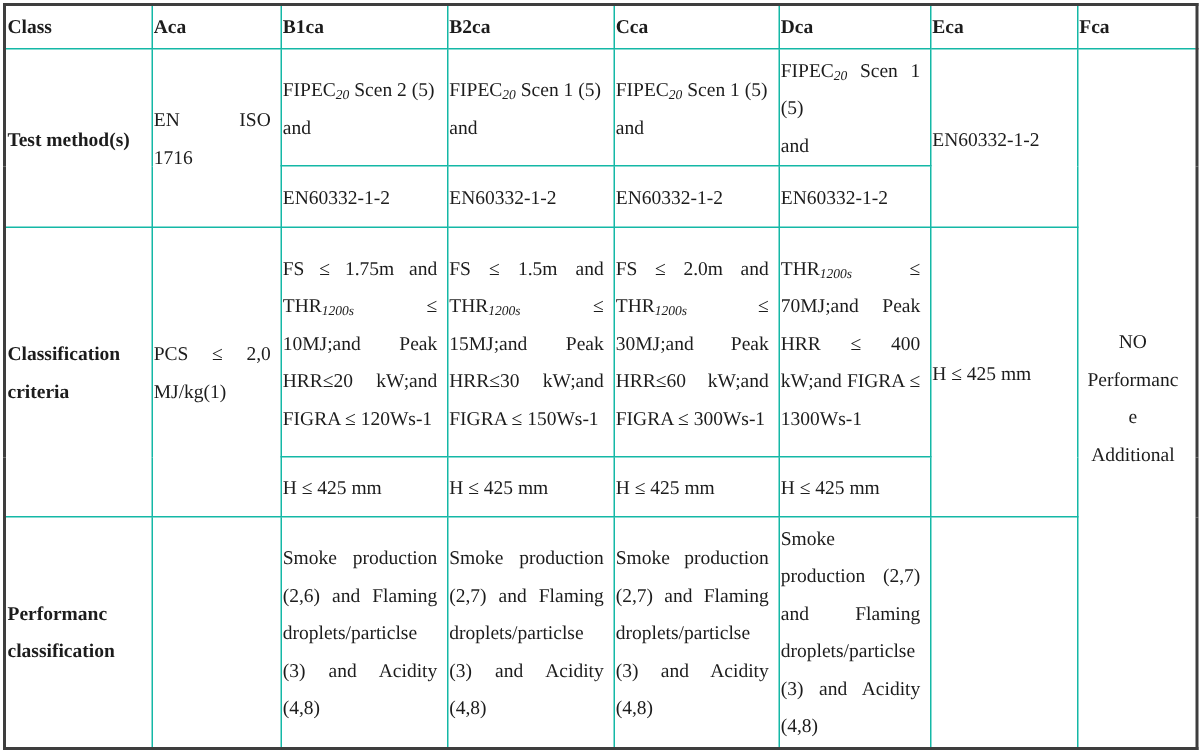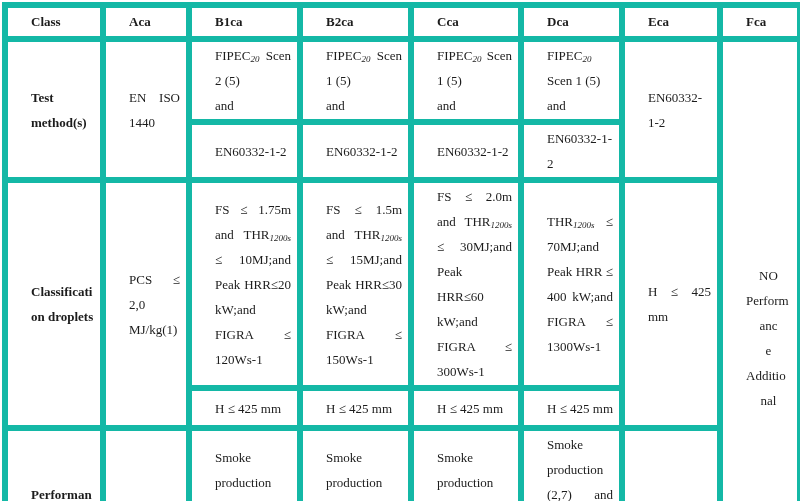--- a/index.html
+++ b/index.html
@@ -6,23 +6,23 @@
   body { width:800px; height:501px; overflow:hidden; }
   .sheet { position:relative; width:800px; height:501px; background:#ffffff; }
   table.grid {
     position:absolute; left:2px; top:2px;
     width:795px; border-collapse:collapse; table-layout:fixed;
     border:2px solid #3e3e3e;
     font-family:"Liberation Serif","DejaVu Serif",serif;
     font-size:13px; color:#1c1c1c;
   }
   table.grid td {
-    border:6px solid #14b8a6;
+    border:1px solid #14b8a6;
     vertical-align:middle;
-    padding:1px 6px 1px 23px;
+    padding:1px 6px 1px 1px;
     text-align:justify;
     line-height:25px;
     overflow:hidden;
     word-wrap:break-word;
   }
   tr.hdr td { height:26px; line-height:20px; text-align:left; font-weight:bold; }
   .b { font-weight:bold; }
   .jl { text-align:justify; text-align-last:justify; }
   .fca-cell { text-align:center; text-align-last:center; padding-bottom:108px; line-height:27px;font-family:Liberation Serif, serif; }
   sub { font-size:9px; line-height:0; vertical-align:-2px;font-style:italic; }
@@ -51,21 +51,21 @@
         <td>Cca</td>
         <td>Dca</td>
         <td>Eca</td>
         <td>Fca</td>
       </tr>
 
       <tr style="height:76px">
         <td rowspan="2" class="b">Test method(s)</td>
         <td rowspan="2">
           <div class="jl">EN ISO</div>
-          <div>1440</div>
+          <div>1716</div>
         </td>
         <td>
           <div>FIPEC<sub>20</sub> Scen 2 (5)</div>
           <div>and</div>
         </td>
         <td>
           <div>FIPEC<sub>20</sub> Scen 1 (5)</div>
           <div>and</div>
         </td>
         <td>
@@ -86,21 +86,21 @@
       </tr>
 
       <tr style="height:41px">
         <td>EN60332-1-2</td>
         <td>EN60332-1-2</td>
         <td>EN60332-1-2</td>
         <td>EN60332-1-2</td>
       </tr>
 
       <tr style="height:153px">
-        <td rowspan="2" class="b">Classification droplets</td>
+        <td rowspan="2" class="b">Classification criteria</td>
         <td rowspan="2">PCS ≤ 2,0 MJ/kg(1)</td>
         <td>FS ≤ 1.75m and THR<sub>1200s</sub> ≤ 10MJ;and Peak HRR≤20 kW;and FIGRA ≤ 120Ws-1</td>
         <td>FS ≤ 1.5m and THR<sub>1200s</sub> ≤ 15MJ;and Peak HRR≤30 kW;and FIGRA ≤ 150Ws-1</td>
         <td>FS ≤ 2.0m and THR<sub>1200s</sub> ≤ 30MJ;and Peak HRR≤60 kW;and FIGRA ≤ 300Ws-1</td>
         <td>THR<sub>1200s</sub> ≤ 70MJ;and Peak HRR ≤ 400 kW;and FIGRA ≤ 1300Ws-1</td>
         <td rowspan="2">H ≤ 425 mm</td>
       </tr>
 
       <tr style="height:40px">
         <td>H ≤ 425 mm</td>

